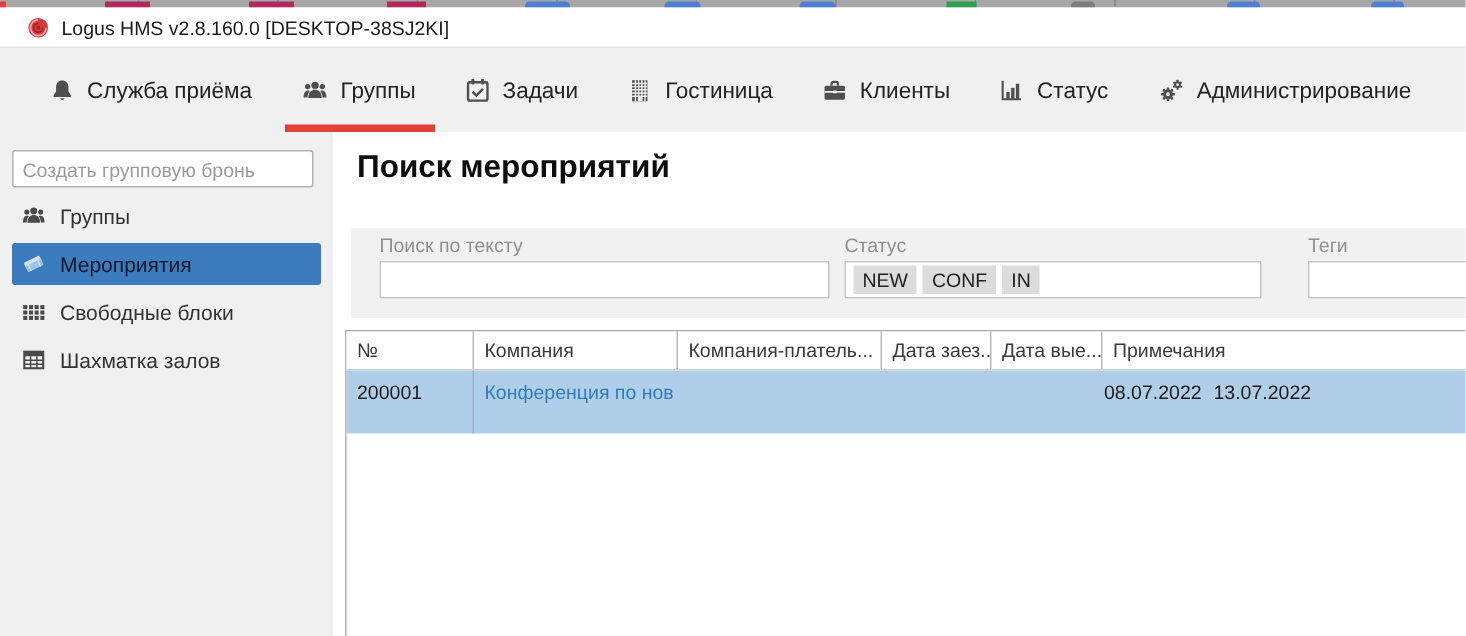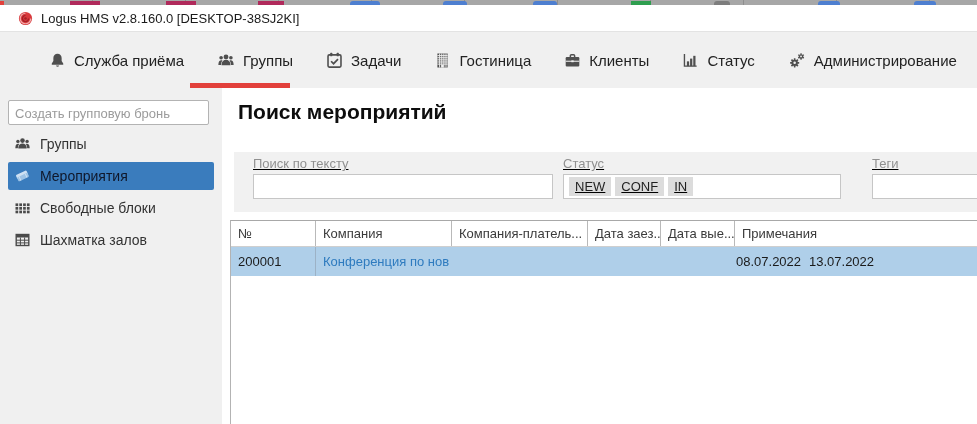--- a/index.html
+++ b/index.html
@@ -19,21 +19,21 @@
     position:absolute;left:0;top:5px;width:977px;height:26px;
     background:#fff;border-bottom:1px solid #e3e3e3;
     display:flex;align-items:center;
   }
   .titlebar .logo{margin-left:18px;display:flex;align-items:center;}
   .titlebar .wtitle{margin-left:8px;font-size:13px;color:#1a1a1a;}
   
   .navbar{
     position:absolute;left:0;top:32px;width:977px;height:56px;
     background:#f0f0f0;display:flex;align-items:center;
-    padding-left:49px;box-sizing:border-box;gap:33px;
+    padding-left:33px;box-sizing:border-box;gap:33px;
   }
   .nav-item{
     display:flex;align-items:center;gap:8px;
     font-size:15px;color:#222;cursor:default;white-space:nowrap;
   }
   .nav-item svg{flex:0 0 auto;}
   .nav-underline{
     position:absolute;left:190px;bottom:0;width:100px;height:5px;
     background:var(--accent-red,#e2403b);
   }
@@ -57,21 +57,21 @@
   .side-item.selected{background:var(--selected-blue,#3a7cbd);color:#0f172a;}
   
   .content{position:absolute;left:222px;top:88px;right:0;bottom:0;background:#fff;}
   .page-title{
     margin:11px 0 0 16px;font-size:21px;font-weight:600;color:#0d0d0d;line-height:26px;
   }
   .filter-band{
     position:absolute;left:12px;right:0;top:64px;height:60px;
     background:#f1f1f1;overflow:hidden;
   }
-  .fgroup{position:absolute;top:4px;text-decoration:underline;}
+  .fgroup{position:absolute;top:4px;}
   .fgroup .flabel{font-size:13px;color:#909090;height:17px;}
   .fgroup .finput{
     margin-top:1px;height:25px;background:#fff;border:1px solid #c6c6c6;
     box-sizing:border-box;font-size:13px;color:#222;padding:0 5px;display:block;
     font-family:"Liberation Sans",sans-serif;
   }
   .fg-search{left:19px;}  .fg-search .finput{width:300px;}
   .fg-status{left:329px;} .fg-status .finput{width:278px;display:flex;align-items:center;gap:4px;}
   .fg-tags{left:638px;}   .fg-tags .finput{width:150px;}
   .badge{
@@ -83,21 +83,21 @@
     position:absolute;left:8px;right:0;top:132px;bottom:0;
     border-left:1px solid #b3b3b3;border-top:1px solid #a8a8a8;
     box-sizing:border-box;background:#fff;
   }
   .thead{display:flex;height:25px;border-bottom:1px solid #cfcfcf;background:#fff;}
   .th{
     box-sizing:border-box;border-right:1px solid #b9b9b9;
     font-size:13px;color:#3a3a3a;line-height:25px;padding-left:7px;
     overflow:hidden;white-space:nowrap;
   }
-  .trow{display:flex;height:29px;background:var(--row-highlight,#afcfe9);}
+  .trow{display:flex;height:42px;background:var(--row-highlight,#afcfe9);}
   .td{
     box-sizing:border-box;border-right:1px solid transparent;
     font-size:13px;color:#1a1a1a;line-height:29px;padding-left:7px;
     overflow:hidden;white-space:nowrap;
   }
   .trow .c0{border-right-color:#9cb2c6;}
   .td.link{color:var(--link-blue,#2e7bbf);}
   .c0{width:85px;} .c1{width:143px;} .c2{width:136px;} .c3{width:136px;}
   .c4{width:73px;} .c5{width:74px;} .c6{flex:1;border-right:none;}
   .td.c4,.td.c5{padding-left:5px;}

